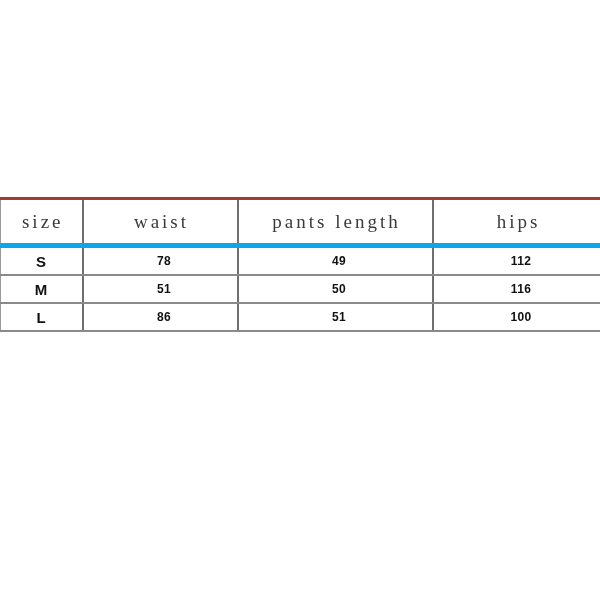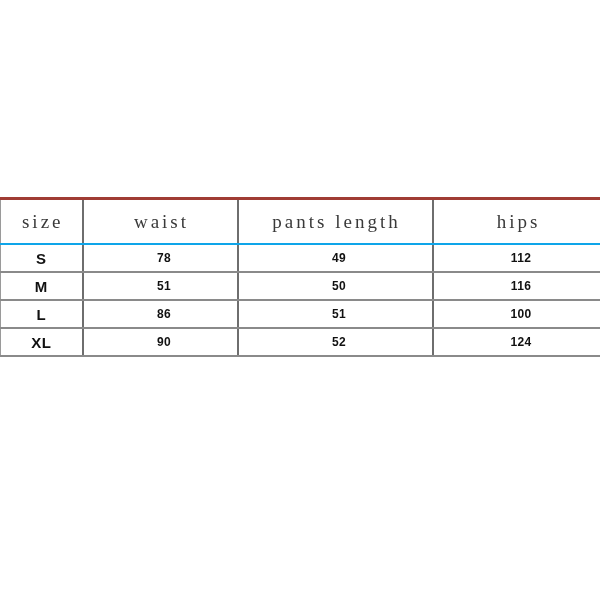--- a/index.html
+++ b/index.html
@@ -49,21 +49,21 @@
   
   table.size-chart th:first-child,
   table.size-chart td:first-child {
     border-left: 1px solid #9a9a9a;
   }
 
   
   thead tr.header-row th {
     height: 43px;
     border-top: 3px solid #a03c34;
-    border-bottom: 2px solid #0ea5e9;
+    border-bottom: 5px solid #0ea5e9;
     font-family: "Liberation Serif", serif;
     font-weight: 400;
     font-size: 19px;
     letter-spacing: 3px;
     color: #3a3a3a;
     text-indent: 3px;
   }
 
   
   tbody tr.data-row td {
@@ -119,21 +119,15 @@
         <td class="cell-measure">51</td>
         <td class="cell-measure">50</td>
         <td class="cell-measure">116</td>
       </tr>
       <tr class="data-row">
         <td class="cell-size">L</td>
         <td class="cell-measure">86</td>
         <td class="cell-measure">51</td>
         <td class="cell-measure">100</td>
       </tr>
-      <tr class="data-row">
-        <td class="cell-size">XL</td>
-        <td class="cell-measure">90</td>
-        <td class="cell-measure">52</td>
-        <td class="cell-measure">124</td>
-      </tr>
     </tbody>
   </table>
 </div>
 
 </body></html>

